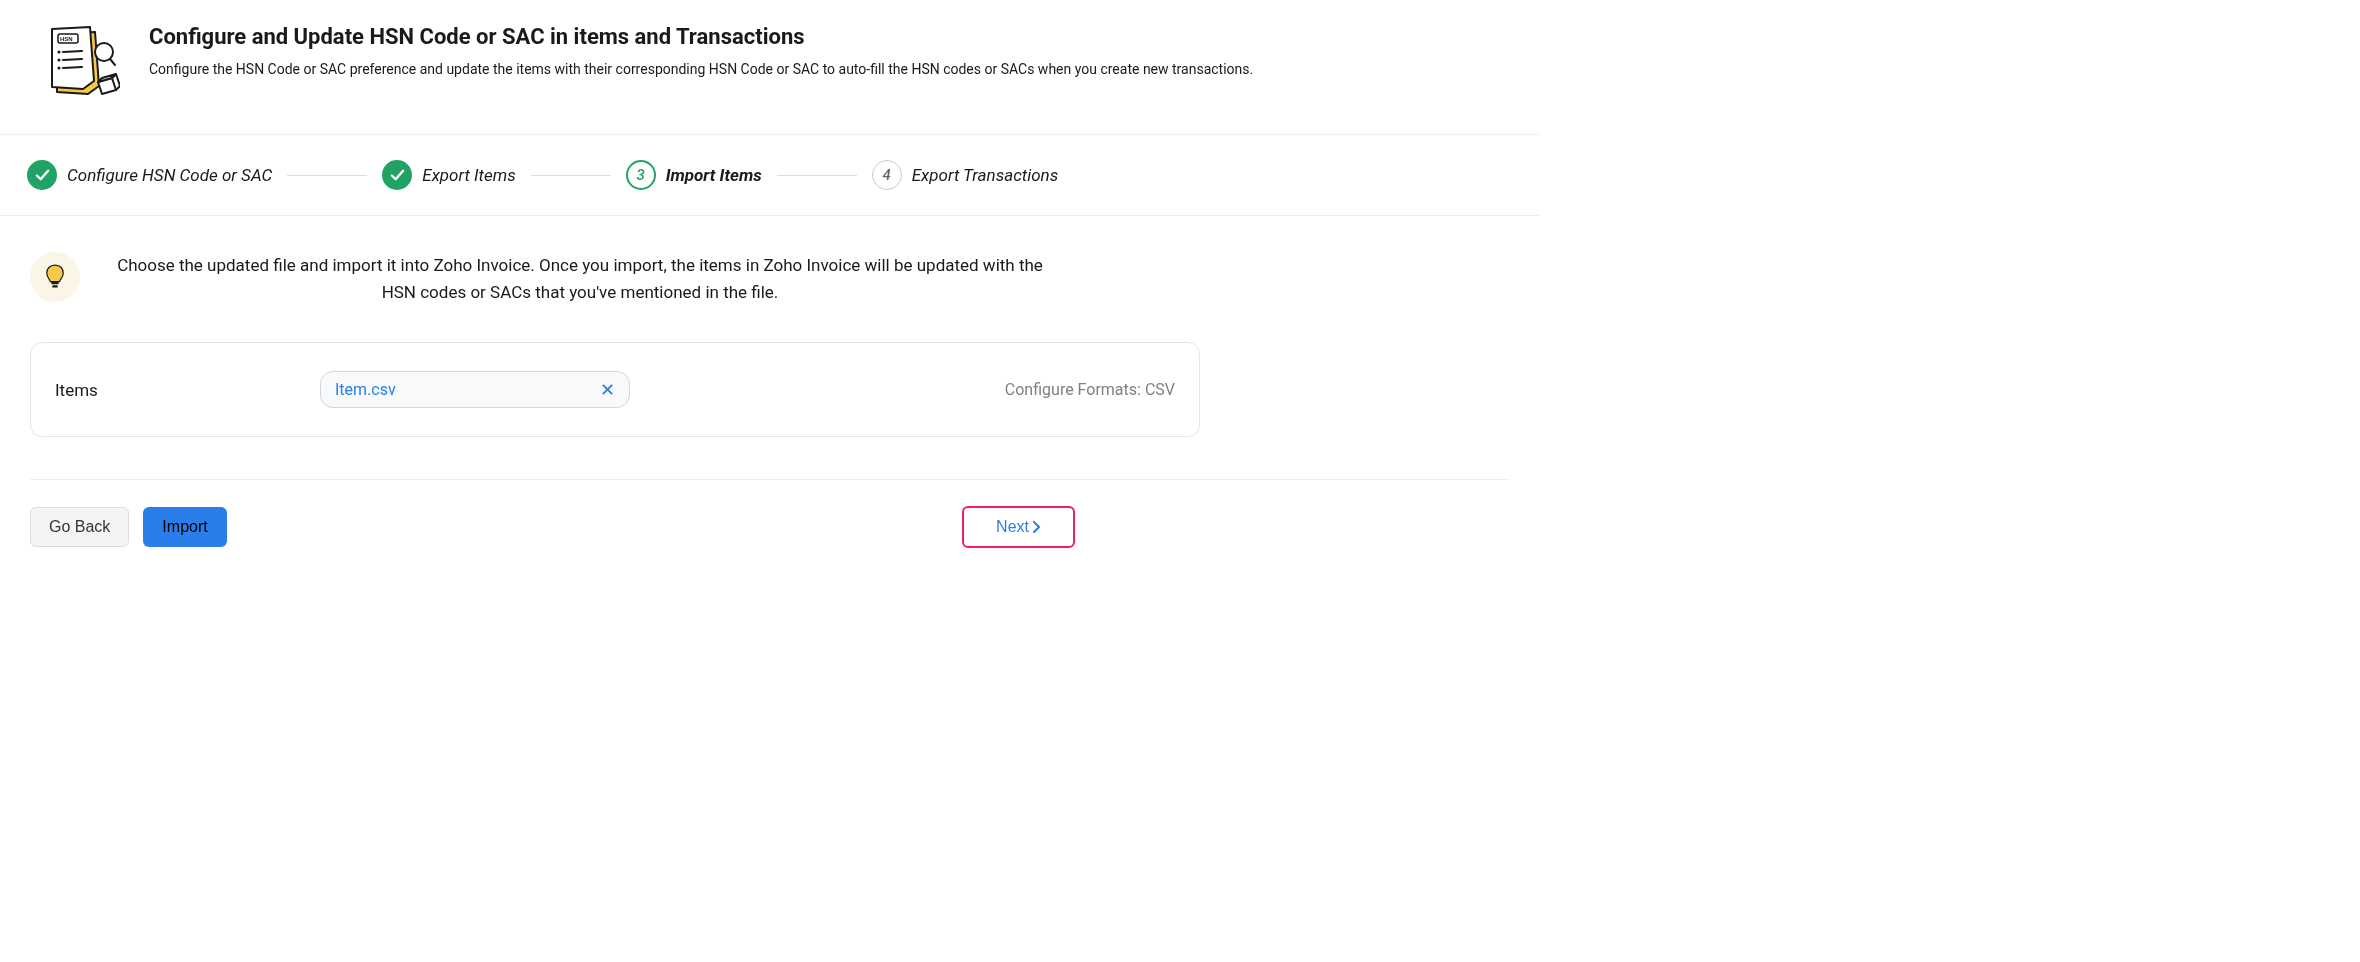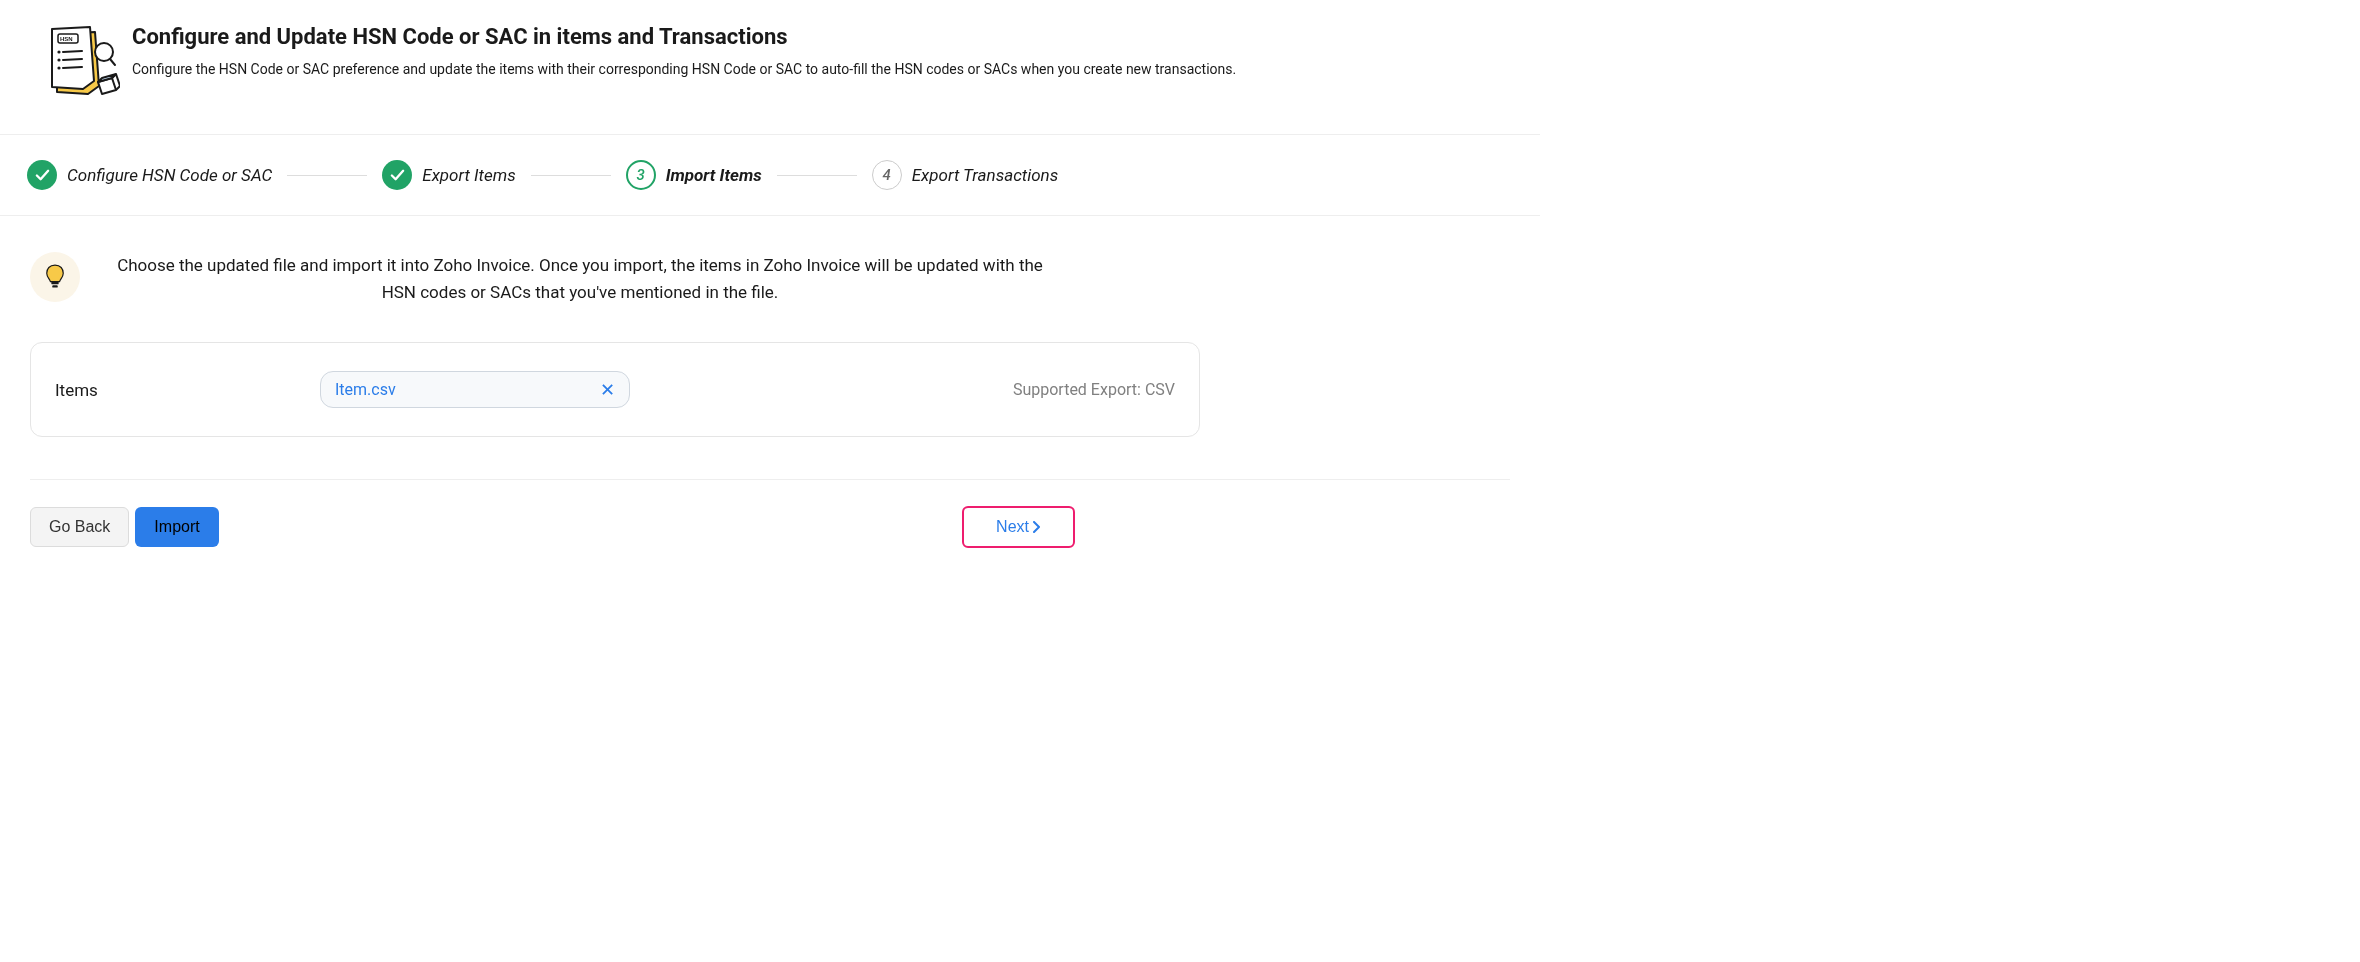--- a/index.html
+++ b/index.html
@@ -16,21 +16,21 @@
     .container {
       width: 1540px;
     }
 
     
     .header-section {
       display: flex;
       align-items: flex-start;
       padding: 24px 30px 30px 30px;
       border-bottom: 1px solid #eeeeee;
-      gap: 12px;
+      gap: 29px;
     }
     .header-icon {
       width: 90px;
       height: 80px;
       flex-shrink: 0;
       position: relative;
     }
     .header-icon svg {
       width: 100%;
       height: 100%;
@@ -199,21 +199,21 @@
       border-radius: 6px;
       cursor: pointer;
       border: 1px solid transparent;
       display: inline-flex;
       align-items: center;
     }
     .btn-back {
       background: #f4f4f4;
       border-color: #dcdcdc;
       color: #333;
-      margin-right: 6px;
+      margin-right: 14px;
     }
     .btn-import {
       background: #2b7de9;
       color: #000000;
     }
     .btn-next {
       margin-left: auto;
       color: #2b7de9;
       background: #fff;
       border: 2px solid #ee1d6e;
@@ -315,21 +315,21 @@
       </div>
       <p class="info-text">Choose the updated file and import it into Zoho Invoice. Once you import, the items in Zoho Invoice will be updated with the HSN codes or SACs that you've mentioned in the file.</p>
     </div>
 
     <div class="upload-card">
       <div class="upload-label">Items</div>
       <div class="file-chip">
         <span class="file-chip-name">Item.csv</span>
         <span class="file-chip-close">✕</span>
       </div>
-      <div class="supported-formats">Supported Export: CSV</div>
+      <div class="supported-formats">Configure Formats: CSV</div>
     </div>
 
     <hr class="divider">
 
     <div class="footer-row">
       <button class="btn btn-back">Go Back</button>
       <button class="btn btn-import">Import</button>
       <button class="btn btn-next">
         <span>Next</span>
         <span class="chevron">

